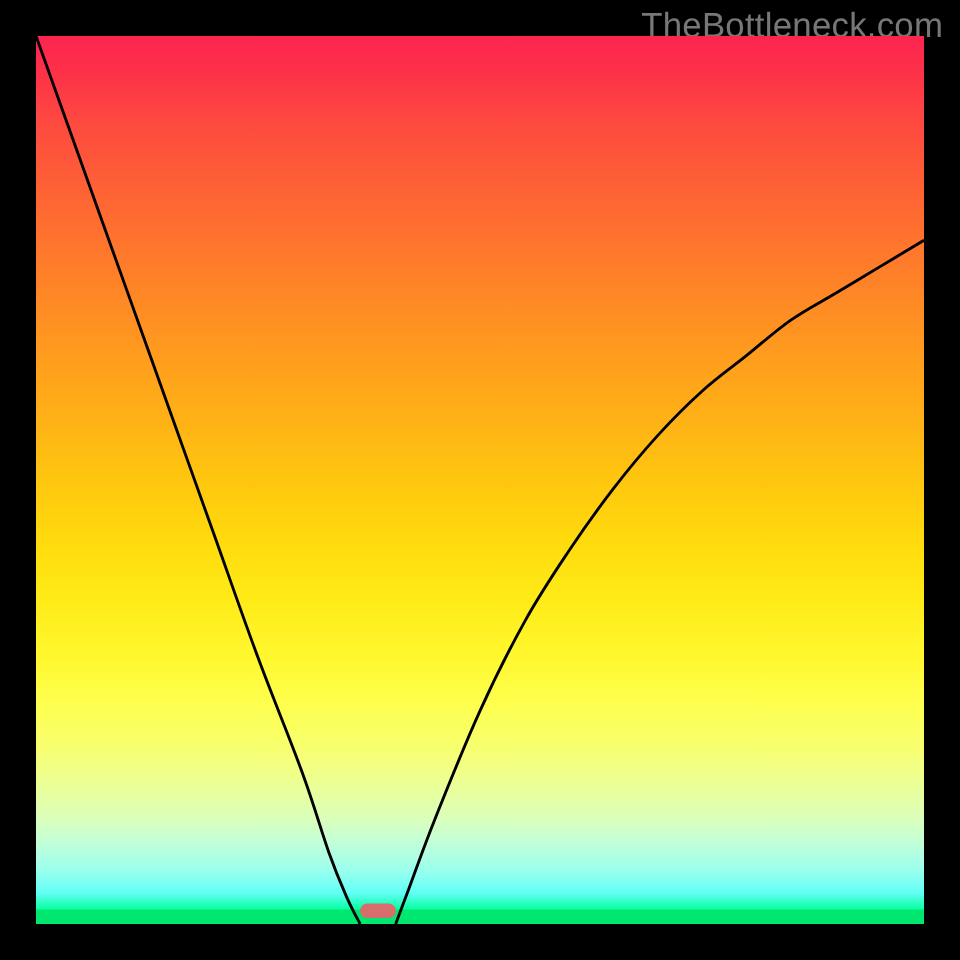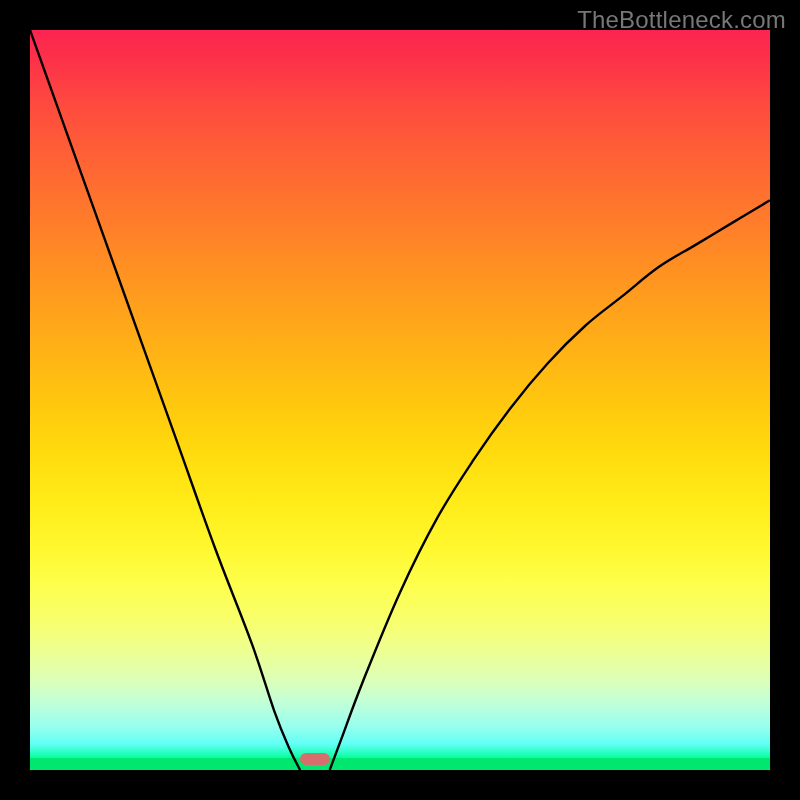--- a/index.html
+++ b/index.html
@@ -15,21 +15,21 @@
     position: relative;
     width: 800px;
     height: 800px;
     background: #000;
   }
   .watermark {
     position: absolute;
     top: 6px;
     right: 14px;
     color: #777;
-    font-size: 24px;
+    font-size: 29px;
     font-weight: 400;
     letter-spacing: 0.2px;
     user-select: none;
   }
   .plot {
     position: absolute;
     left: 30px;
     top: 30px;
     width: 740px;
     height: 740px;

